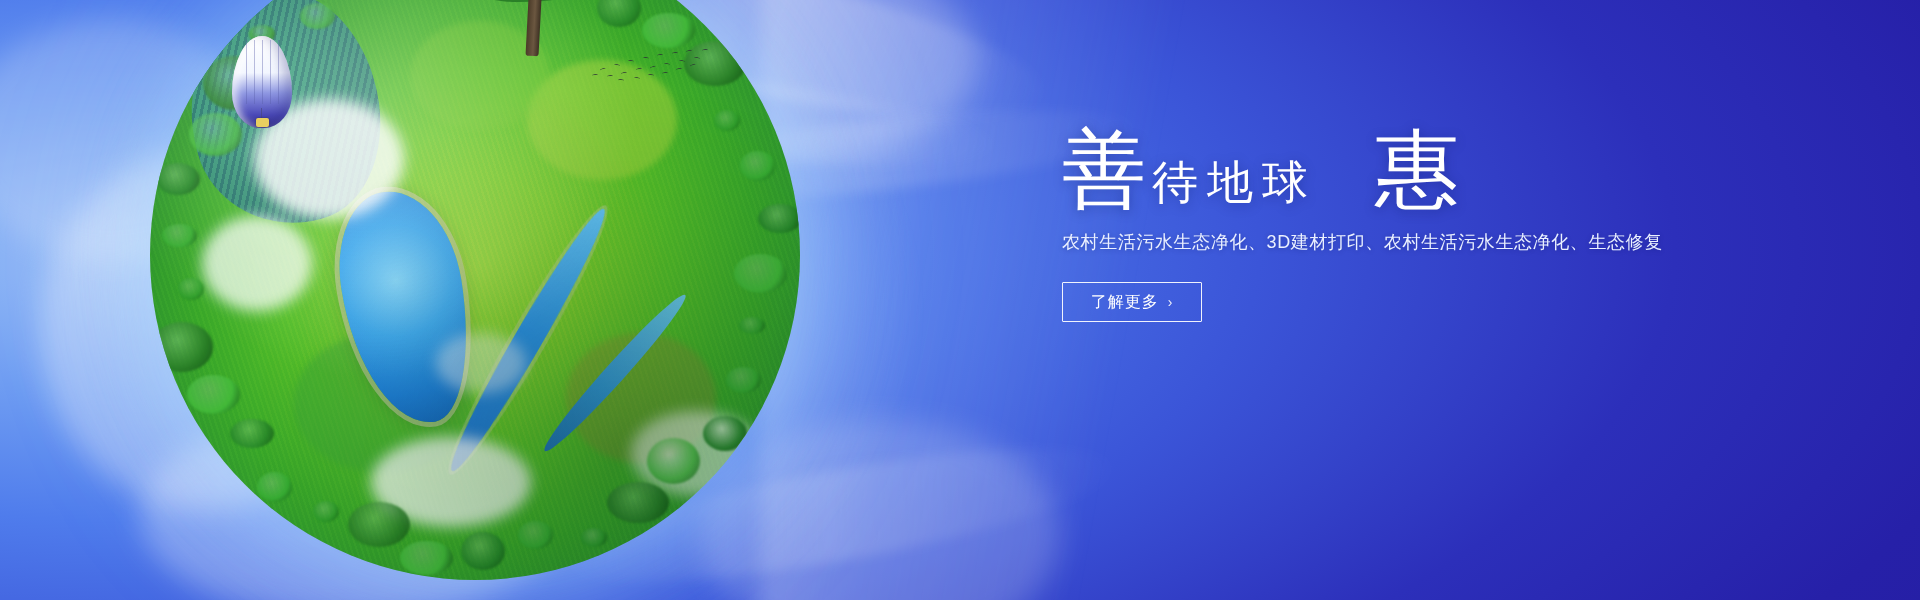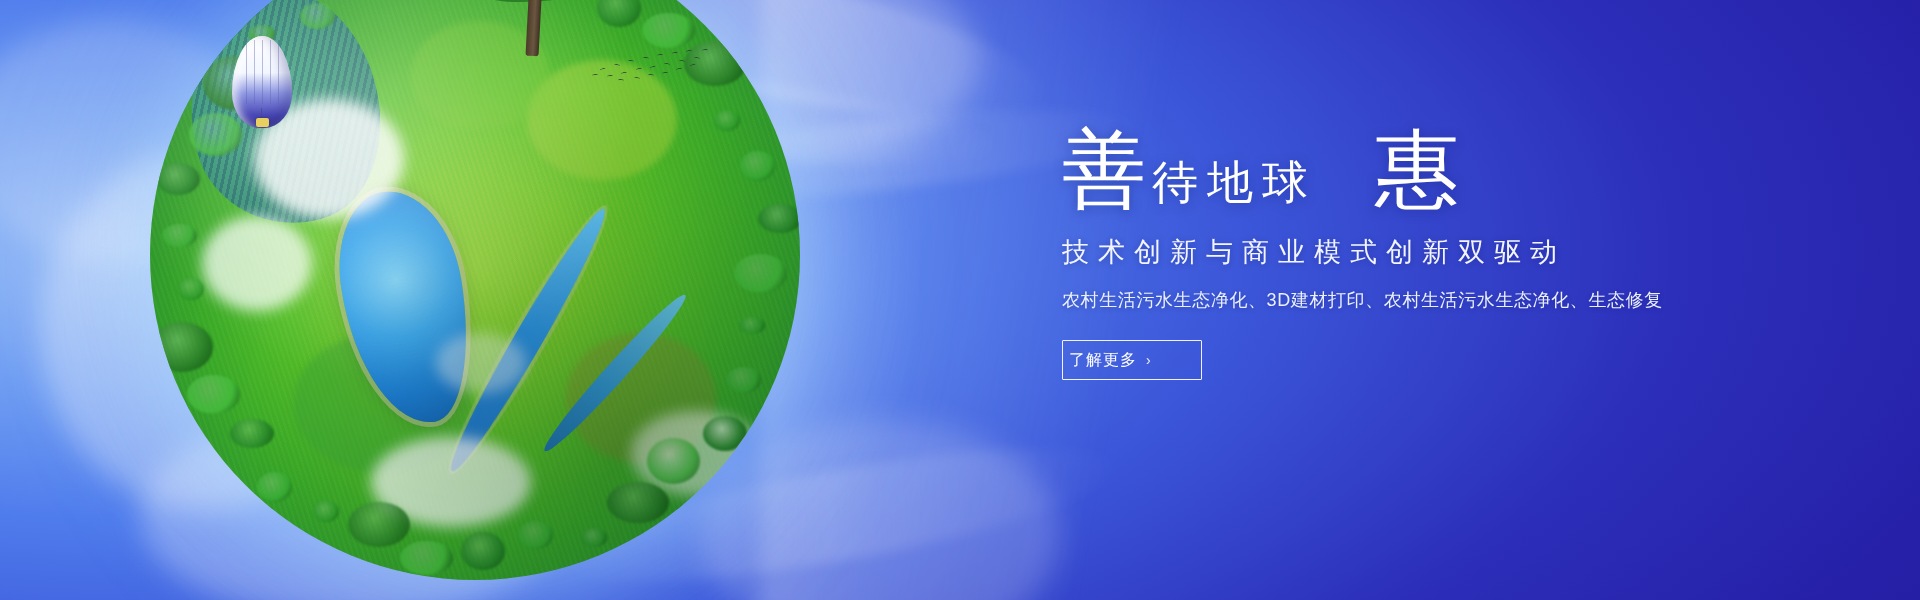--- a/index.html
+++ b/index.html
@@ -146,21 +146,21 @@
   .hl-gap{display:inline-block;width:58px;}
   .tagline{
     margin-top:22px;font-size:27px;letter-spacing:9px;color:#f2f5ff;
     font-weight:400;white-space:nowrap;text-shadow:0 1px 6px rgba(10,20,90,.30);
   }
   .desc{
     margin-top:18px;font-size:18px;letter-spacing:.6px;color:#eaf0ff;
     white-space:nowrap;text-shadow:0 1px 5px rgba(10,20,90,.30);
   }
   .cta{
-    margin-top:28px;display:inline-flex;align-items:center;
+    margin-top:28px;display:inline-flex;align-items:center;justify-content:center;
     gap:9px;width:140px;height:40px;border:1px solid rgba(255,255,255,.92);
     background:transparent;color:#fff;font-size:16px;letter-spacing:1px;
     cursor:pointer;border-radius:1px;
   }
   .cta .chev{font-size:14px;opacity:.92;}
 </style>
 </head>
 <body>
 
 <div class="banner">
@@ -268,21 +268,20 @@
 
   <div class="copy">
 
     <div class="headline">
       <span class="hl-big">善</span>
       <span class="hl-small">待地球</span>
       <span class="hl-gap"></span>
       <span class="hl-big">惠</span>
     </div>
 
-    <div class="tagline">技术创新与商业模式创新双驱动</div>
 
     <div class="desc">农村生活污水生态净化、3D建材打印、农村生活污水生态净化、生态修复</div>
 
     <button class="cta">
       <span>了解更多</span>
       <span class="chev">›</span>
     </button>
 
   </div>
 </div>

